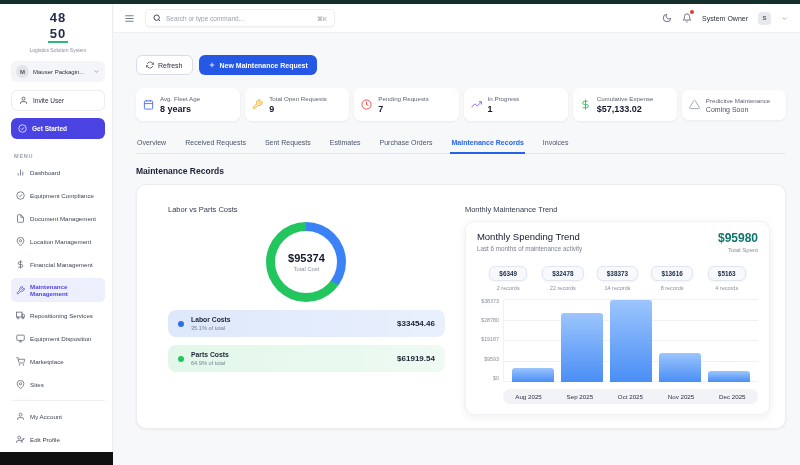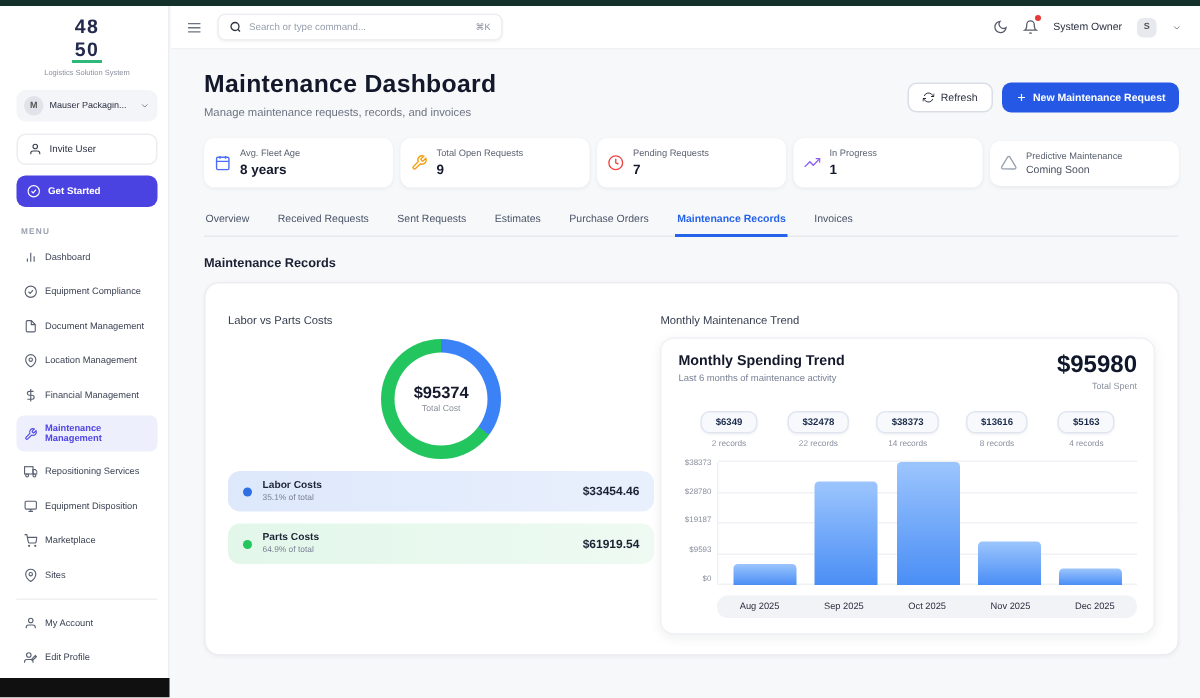--- a/index.html
+++ b/index.html
@@ -58,21 +58,21 @@
   .stat-value.muted { font-weight:normal; font-size:7px; color:#4a5160; }
 
   .tabs { display:flex; gap:17px; border-bottom:1px solid #e8e9ee; margin-top:13px; }
   .tab { font-size:7px; color:#4a5568; padding:5px 1px 6px; cursor:pointer; white-space:nowrap; }
   .tab.active { color:#2563eb; font-weight:bold; border-bottom:2px solid #2563eb; margin-bottom:-1px; }
 
   .sec-title { font-size:8.5px; font-weight:bold; color:#1a1f33; margin-top:12px; }
 
   .analysis-card { background:#fff; border:1px solid #ececf1; border-radius:10px; box-shadow:0 1px 3px rgba(16,24,40,.05); margin-top:8px; padding:11px 15px 13px; }
   .analysis-title { font-size:8.5px; font-weight:bold; color:#1a1f33; }
-  .cols { display:flex; gap:4px; margin-top:9px; }
+  .cols { display:flex; gap:20px; margin-top:9px;margin-left:16px; }
   .col-left { width:46%; }
   .col-right { flex:1; }
   .chart-label { font-size:7.5px; color:#333b4d; }
 
   .donut-wrap { display:flex; justify-content:center; margin-top:8px; }
   .donut { width:80px; height:80px; border-radius:50%; position:relative; background:conic-gradient(#3b82f6 0 35.1%, #22c55e 35.1% 100%);text-decoration:underline; }
   .donut-hole { position:absolute; inset:9px; border-radius:50%; background:#fff; display:flex; flex-direction:column; align-items:center; justify-content:center; }
   .donut-val { font-size:11px; font-weight:bold; color:#14182b; }
   .donut-lab { font-size:5.8px; color:#8a8f9e; margin-top:2px; }
 
@@ -80,24 +80,24 @@
   .cost-row.labor { background:linear-gradient(90deg,#dde8fb,#e9f0fd); }
   .cost-row.parts { background:linear-gradient(90deg,#e2f7ea,#eefaf2); }
   .dot { width:6px; height:6px; border-radius:50%; margin-right:7px; flex:0 0 auto; }
   .dot.blue { background:#2f6fe4; } .dot.green { background:#22c55e; }
   .cost-name { font-size:6.8px; font-weight:bold; color:#1c2335; }
   .cost-pct { font-size:5.6px; color:#7a8296; margin-top:2px; }
   .cost-amt { margin-left:auto; font-size:8px; font-weight:bold; color:#1c2335; }
 
   .trend-card { background:#fff; border:1px solid #f0f1f5; border-radius:9px; box-shadow:0 2px 8px rgba(16,24,40,.07); margin-top:7px; padding:9px 11px 10px; }
   .trend-hdr { display:flex; justify-content:space-between; align-items:flex-start; }
-  .trend-title { font-size:9.5px; font-weight:bold; color:#14182b; }
+  .trend-title { font-size:9.5px; font-weight:normal; color:#14182b; }
   .trend-sub { font-size:6.3px; color:#7a8296; margin-top:3px; }
   .trend-total { text-align:right; }
-  .trend-total-val { font-size:16px; font-weight:bold; color:#0f172a; }
+  .trend-total-val { font-size:12px; font-weight:bold; color:#0f766e; }
   .trend-total-lab { font-size:6px; color:#8a8f9e; margin-top:2px; }
 
   .badges { display:flex; justify-content:space-between; margin:9px 4px 0; }
   .badge-col { text-align:center; flex:1; }
   .badge-pill { display:inline-block; background:#f8f9fd; border:1px solid #e0e5f0; box-shadow:0 1px 2px rgba(20,30,60,.05); border-radius:6px; padding:3px 9px; font-size:6.4px; font-weight:bold; color:#1a2b4a; cursor:pointer; }
   .badge-rec { font-size:5.5px; color:#8a8f9e; margin-top:4px; }
 
   .bchart { display:flex; margin-top:9px; height:82px; }
   .yaxis { width:26px; display:flex; flex-direction:column; justify-content:space-between; align-items:flex-end; padding:0 4px 0 0; }
   .ytick { font-size:5.3px; color:#8a8f9e; line-height:1; transform:translateY(-1px); }
@@ -300,24 +300,20 @@
     <span class="role">System Owner</span>
     <span class="user-avatar">S</span>
     <svg width="7" height="7" viewBox="0 0 24 24" fill="none" stroke="#6b7280" stroke-width="2">
         <polyline points="6 9 12 15 18 9"></polyline>
       </svg>
   </div>
 </header>
 
 <main class="main">
   <div class="hdr-row">
-    <div>
-      <div class="page-title">Maintenance Dashboard</div>
-      <div class="page-sub">Manage maintenance requests, records, and invoices</div>
-    </div>
     <div class="hdr-btns">
       <button class="btn-refresh">
         <svg width="8" height="8" viewBox="0 0 24 24" fill="none" stroke="#2b3040" stroke-width="2">
             <polyline points="23 4 23 10 17 10"></polyline>
             <polyline points="1 20 1 14 7 14"></polyline>
             <path d="M3.51 9a9 9 0 0 1 14.85-3.36L23 10M1 14l4.64 4.36A9 9 0 0 0 20.49 15"></path>
           </svg>
         <span>Refresh</span>
       </button>
       <button class="btn-new">
@@ -371,20 +367,32 @@
     <div class="stat-card">
       <span class="stat-ic" style="color: rgb(139, 92, 246);">
           <svg width="11" height="11" viewBox="0 0 24 24" fill="none" stroke="currentColor" stroke-width="2">
             <polyline points="23 6 13.5 15.5 8.5 10.5 1 18"></polyline>
             <polyline points="17 6 23 6 23 12"></polyline>
           </svg>
         </span>
       <div>
           <div class="stat-label">In Progress</div>
           <div class="stat-value">1</div>
+        </div>
+    </div>
+    <div class="stat-card">
+      <span class="stat-ic" style="color: rgb(34, 197, 94);">
+          <svg width="11" height="11" viewBox="0 0 24 24" fill="none" stroke="currentColor" stroke-width="2">
+            <line x1="12" y1="1" x2="12" y2="23"></line>
+            <path d="M17 5H9.5a3.5 3.5 0 0 0 0 7h5a3.5 3.5 0 0 1 0 7H6"></path>
+          </svg>
+        </span>
+      <div>
+          <div class="stat-label">Cumulative Expense</div>
+          <div class="stat-value">$57,133.02</div>
         </div>
     </div>
     <div class="stat-card">
       <span class="stat-ic" style="color: rgb(154, 163, 175);">
           <svg width="11" height="11" viewBox="0 0 24 24" fill="none" stroke="currentColor" stroke-width="2">
             <path d="M10.29 3.86L1.82 18a2 2 0 0 0 1.71 3h16.94a2 2 0 0 0 1.71-3L13.71 3.86a2 2 0 0 0-3.42 0z"></path>
           </svg>
         </span>
       <div>
           <div class="stat-label">Predictive Maintenance</div>

